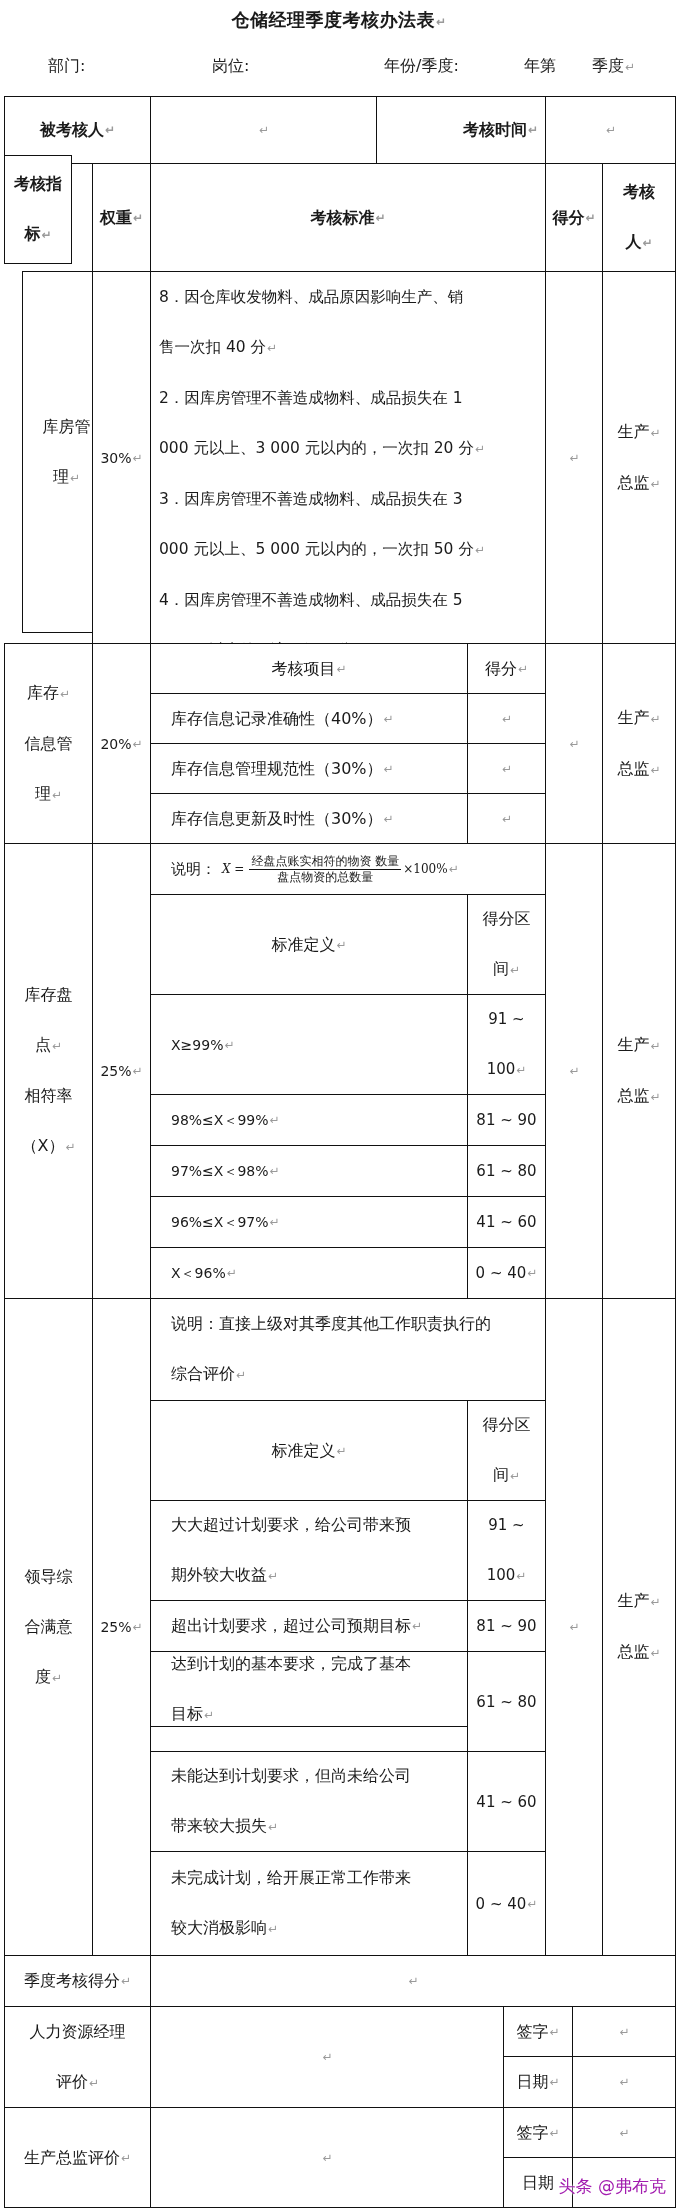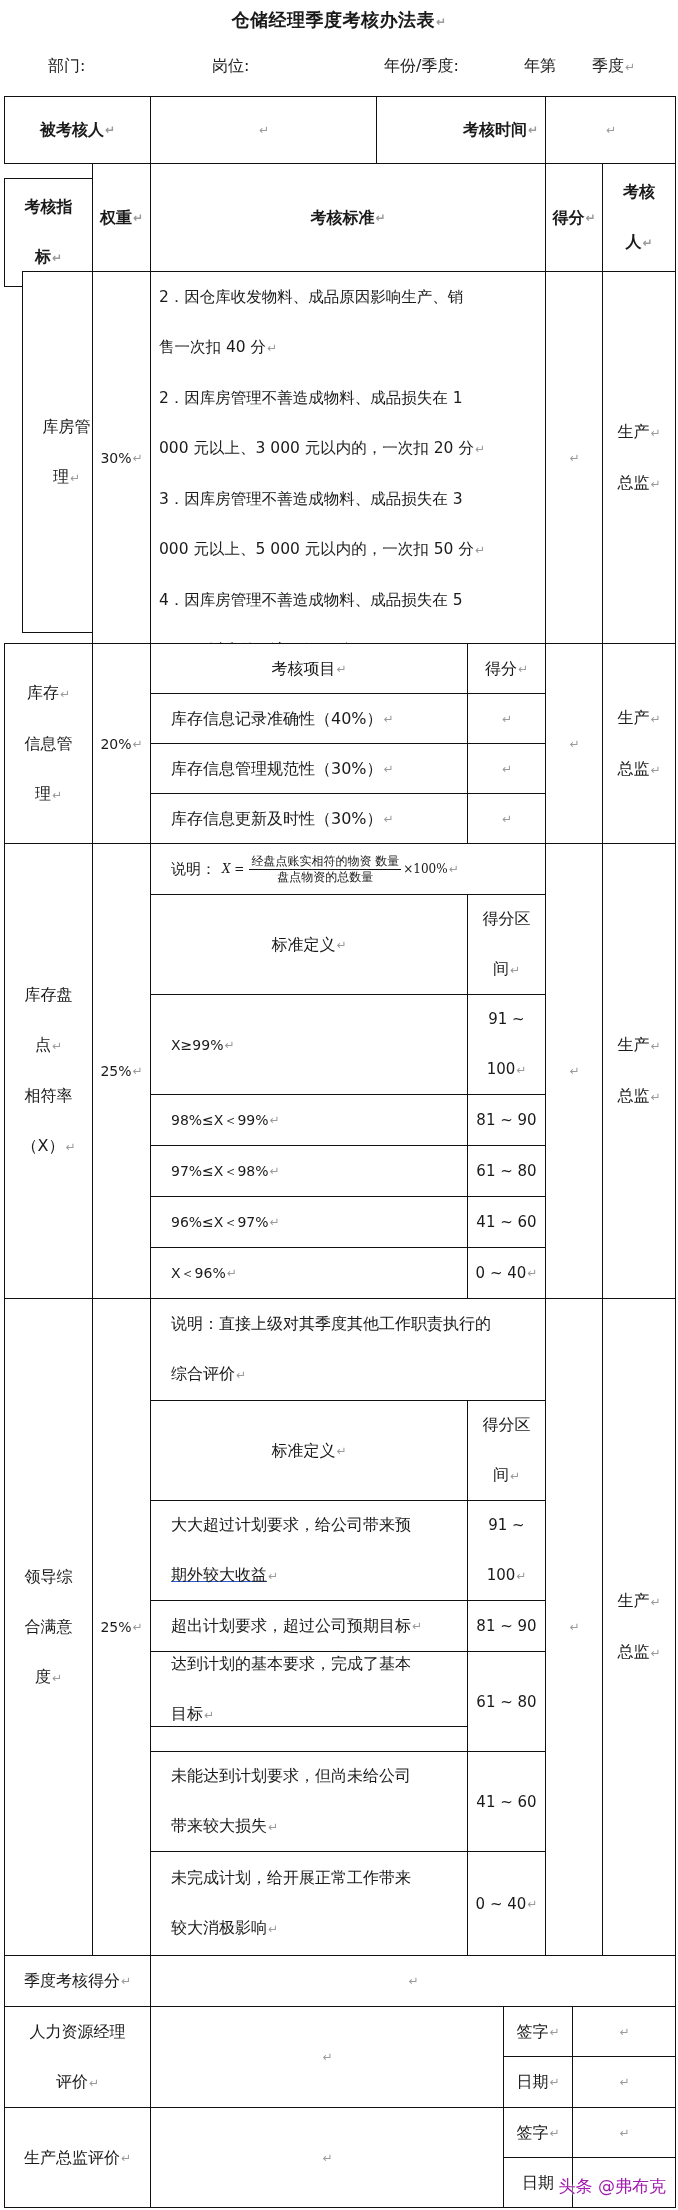--- a/index.html
+++ b/index.html
@@ -24,21 +24,21 @@
     text-align: center; line-height: 50px; font-size: 16px;
   }
   .cell.left { justify-content: flex-start; text-align: left; padding-left: 20px; }
   .bold { font-weight: bold; }
   .stack { display: flex; flex-direction: column; align-items: center; line-height: 50px; }
   .stack.left { align-items: flex-start; }
   .crit { display: block; text-align: left; padding: 0 8px; line-height: 50px; font-size: 16px; }
   .formula { display: inline-flex; align-items: center; font-family: "DejaVu Serif", "Liberation Serif", serif; font-size: 12px; }
   .frac { display: inline-flex; flex-direction: column; align-items: center; margin: 0 2px; line-height: 15px; font-family: "DejaVu Sans", sans-serif; font-size: 12px; }
   .frac .num { border-bottom: 1px solid #111; padding: 0 2px; }
-  .underline-blue { text-decoration: underline; text-decoration-color: #2a5ad6; }
+  .underline-blue { text-decoration-color: #2a5ad6; }
   .watermark {
     position: absolute; right: 12px; bottom: 12px; font-size: 17px; color: #a21caf;
     text-shadow: 0 0 3px #fff, 0 0 3px #fff;
   }
 </style>
 </head>
 <body>
 
 <div class="title"><span>仓储经理季度考核办法表</span><span class="pm">↵</span></div>
 
@@ -58,21 +58,21 @@
       <span class="pm">↵</span>
     </div>
   <div class="cell bold" style="left:372px;top:0;width:170px;height:68px;justify-content:flex-end;padding-right:7px">
       <span>考核时间</span>
       <span class="pm">↵</span>
     </div>
   <div class="cell" style="left:541px;top:0;width:131px;height:68px">
       <span class="pm">↵</span>
     </div>
 
-  <div class="cell bold" style="left:0;top:82px;width:89px;height:109px">
+  <div class="cell bold" style="left:0;top:59px;width:68px;height:109px">
     <div class="stack">
         <span>考核指</span>
         <span><span>标</span><span class="pm">↵</span></span>
       </div>
   </div>
   <div class="cell bold" style="left:88px;top:67px;width:59px;height:109px">
       <span>权重</span>
       <span class="pm">↵</span>
     </div>
   <div class="cell bold" style="left:146px;top:67px;width:396px;height:109px">
@@ -95,21 +95,21 @@
         <span>库房管</span>
         <span><span>理</span><span class="pm">↵</span></span>
       </div>
   </div>
   <div class="cell" style="left:88px;top:175px;width:59px;height:373px;font-size:14px">
       <span>30%</span>
       <span class="pm">↵</span>
     </div>
   <div class="cell" style="left:146px;top:175px;width:396px;height:373px;align-items:flex-start;justify-content:flex-start;padding-top:0">
     <div class="crit" style="font-size:15.5px">
-      <div>2．因仓库收发物料、成品原因影响生产、销</div>
+      <div>8．因仓库收发物料、成品原因影响生产、销</div>
       <div><span>售一次扣 40 分</span><span class="pm">↵</span></div>
       <div>2．因库房管理不善造成物料、成品损失在 1</div>
       <div><span>000 元以上、3 000 元以内的，一次扣 20 分</span><span class="pm">↵</span></div>
       <div>3．因库房管理不善造成物料、成品损失在 3</div>
       <div><span>000 元以上、5 000 元以内的，一次扣 50 分</span><span class="pm">↵</span></div>
       <div>4．因库房管理不善造成物料、成品损失在 5</div>
       <div><span>000 元以上的，该项得 0 分</span><span class="pm">↵</span></div>
     </div>
   </div>
   <div class="cell" style="left:541px;top:175px;width:58px;height:373px">

